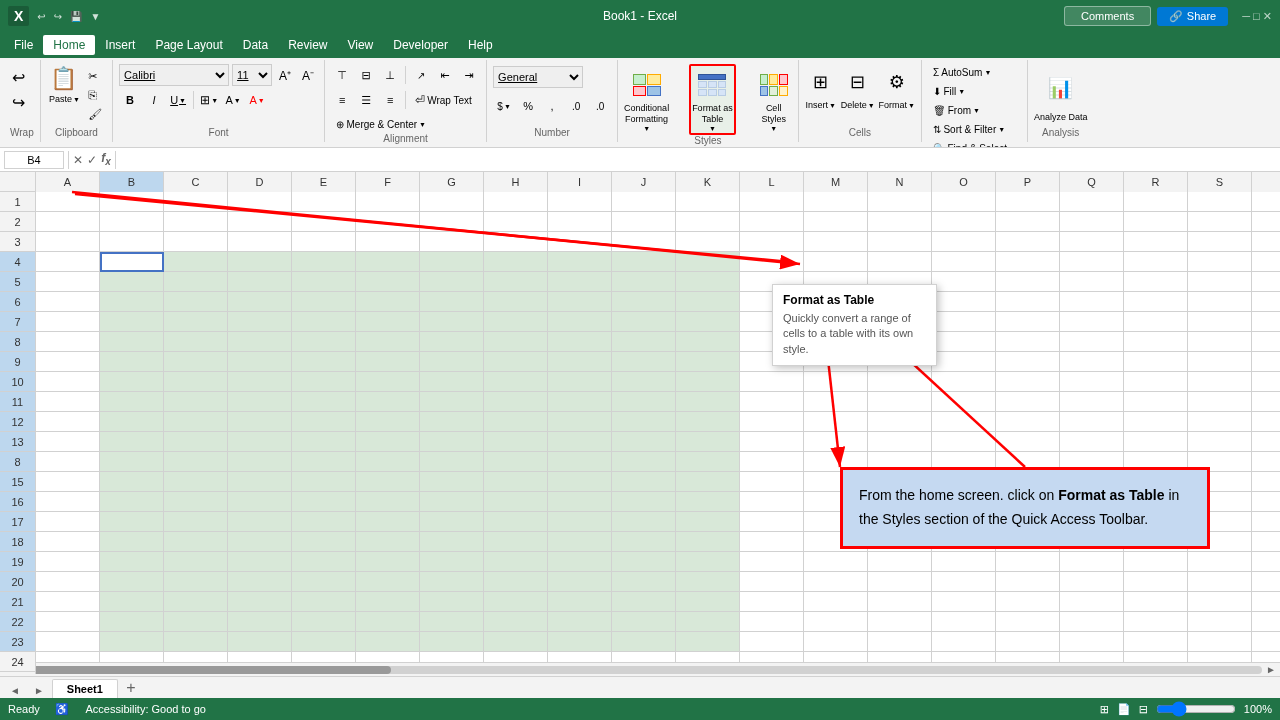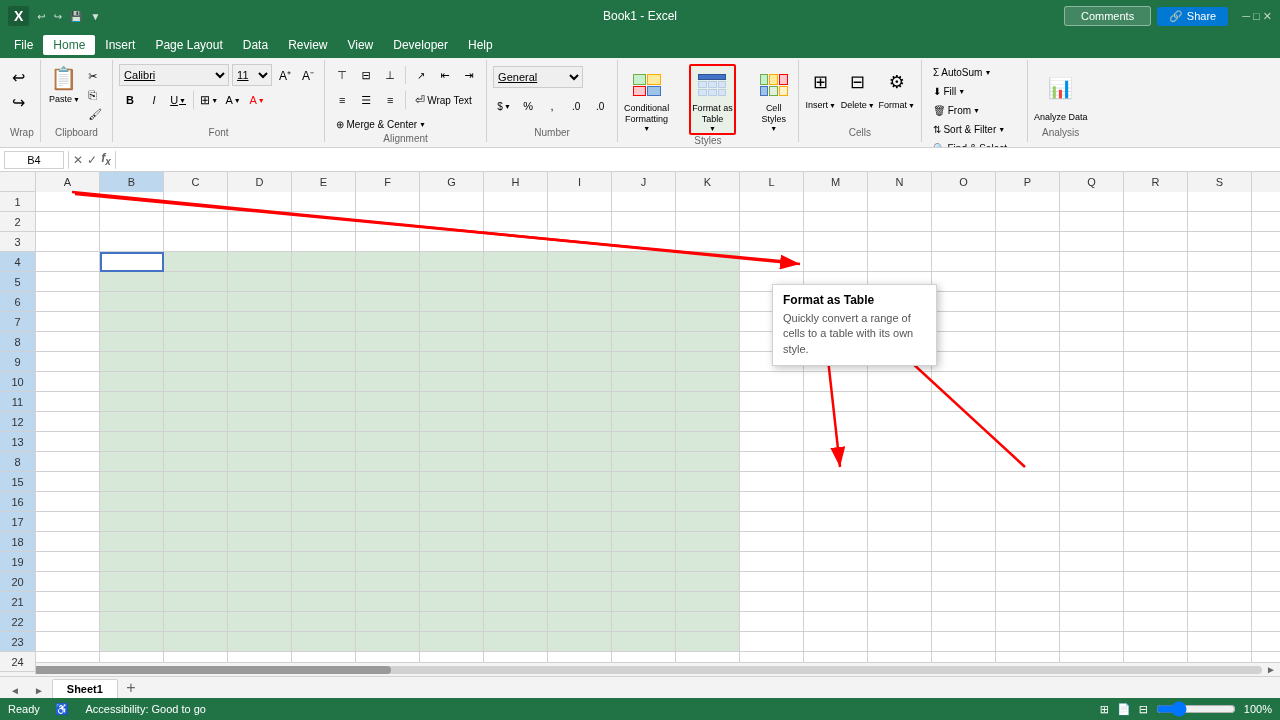--- a/index.html
+++ b/index.html
@@ -871,20 +871,23 @@
 
   <div style="position:absolute; top:20px; left:36px; pointer-events:none; z-index:3;">
     
   </div>
 
   <div style="position:absolute; top:112px; left:772px; background:white; border:1px solid #d1d1d1; padding:8px 10px; width:165px; font-size:11px; box-shadow:2px 2px 8px rgba(0,0,0,0.25); z-index:100;">
     <div style="font-weight:bold; margin-bottom:4px; font-size:12px;">Format as Table</div>
     <div style="color:#555; font-size:11px; line-height:1.4;">Quickly convert a range of cells to a table with its own style.</div>
   </div>
 
+  <div style="position:absolute; top:295px; left:840px; background:#c5d9f1; border:3px solid red; padding:14px 16px; width:370px; font-size:14px; line-height:1.7; z-index:100;">
+    <span>From the home screen. click on </span><strong>Format as Table</strong><span> in the Styles section of the Quick Access Toolbar.</span>
+  </div>
 
   <svg style="position:absolute; top:0; left:0; width:100%; height:100%; pointer-events:none; z-index:50;" viewBox="0 0 1280 502" preserveAspectRatio="none">
 
     <line x1="72" y1="20" x2="800" y2="92" stroke="red" stroke-width="2.5" marker-end="url(#arrowhead)"></line>
 
     <line x1="820" y1="115" x2="840" y2="295" stroke="red" stroke-width="2.5" marker-end="url(#arrowhead)"></line>
     <defs>
       <marker id="arrowhead" markerWidth="8" markerHeight="6" refX="8" refY="3" orient="auto">
         <polygon points="0 0, 8 3, 0 6" fill="red"></polygon>
       </marker>

